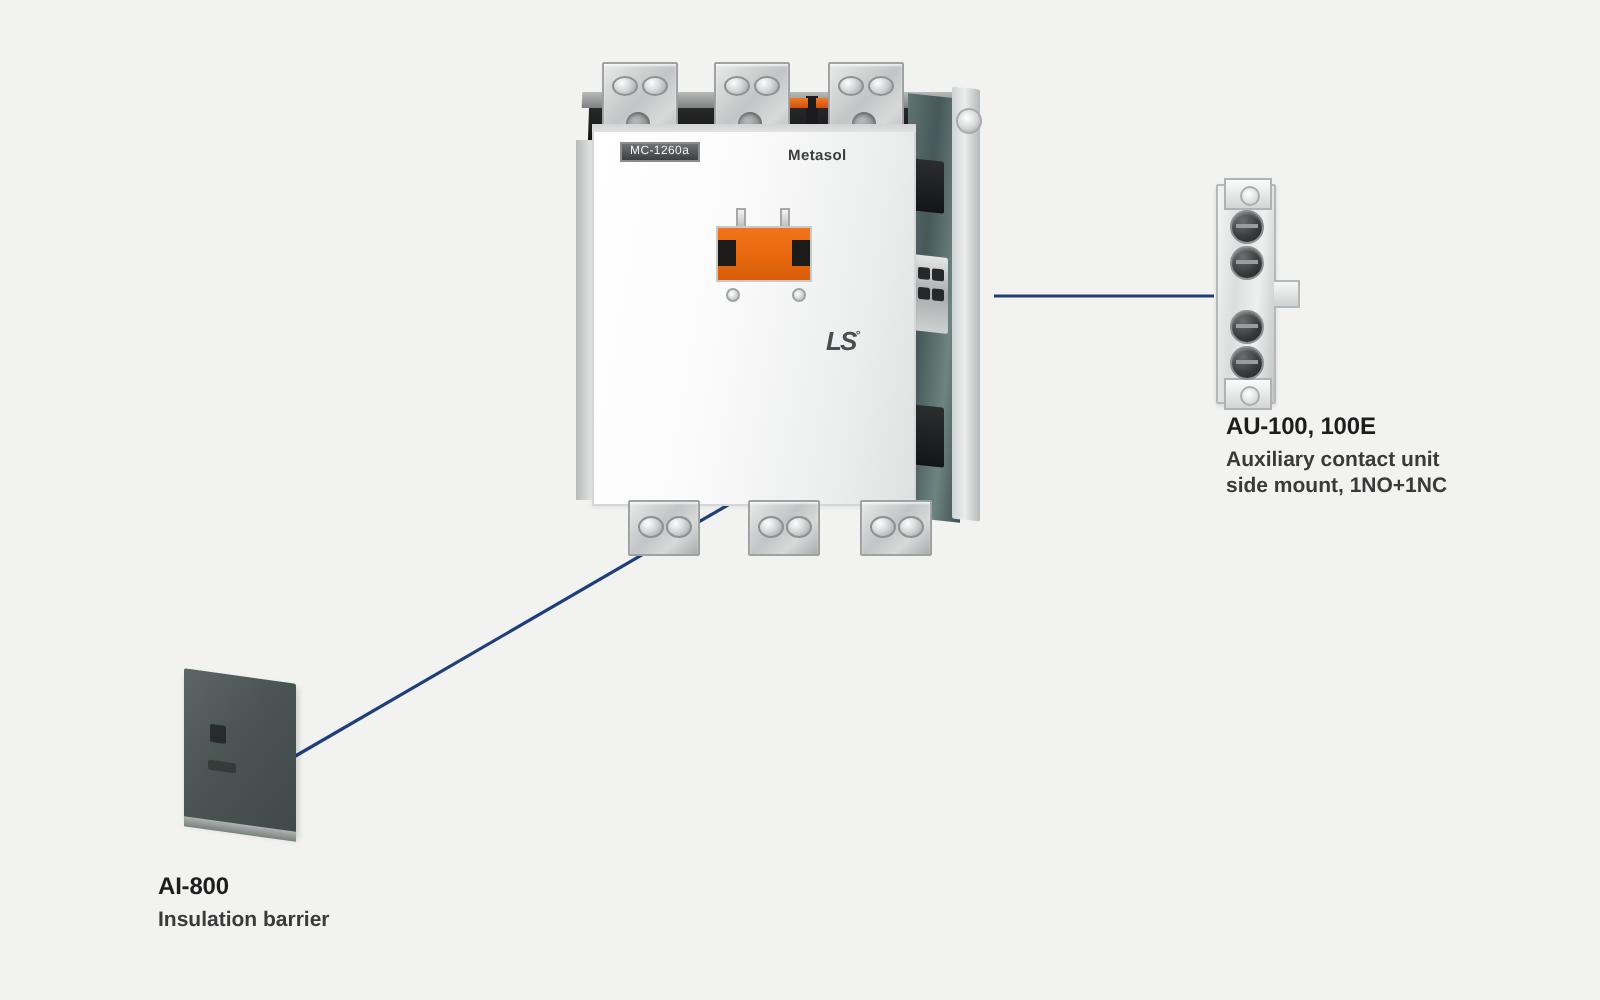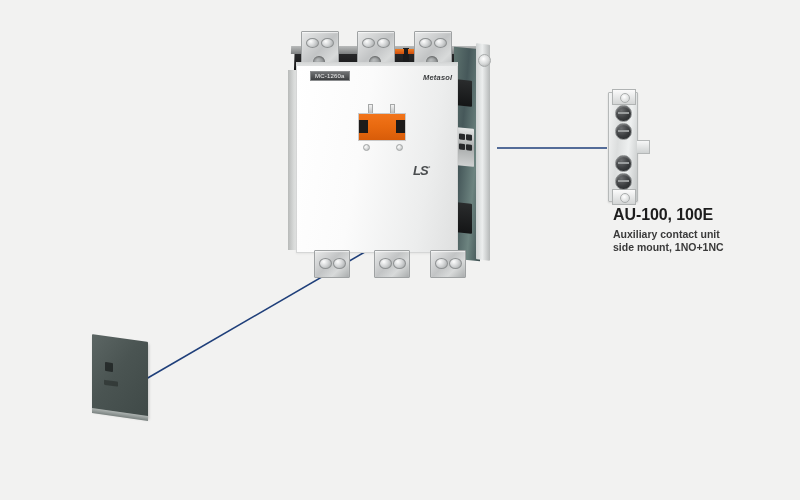--- a/index.html
+++ b/index.html
@@ -169,23 +169,22 @@
     background: linear-gradient(180deg,#6f7173,#3d3f41);
     color: #f0f0f0;
     font-size: 6px;
     letter-spacing: .2px;
     font-family: "Liberation Sans", sans-serif;
     border: 1px solid #8a8c8e;
     white-space: nowrap;
   }
   .brand-metasol {
     position: absolute;
-    left: 137px; top: 55px;
+    left: 108px; top: 55px;
     font-size: 7.5px;
-    font-style: italic;
     font-weight: bold;
     color: #3a3c3e;
     letter-spacing: .2px;
   }
   .brand-ls {
     position: absolute;
     left: 127px; top: 145px;
     font-size: 13px;
     font-weight: bold;
     font-style: italic;
@@ -323,21 +322,21 @@
     position: absolute;
     background: rgba(26,30,29,.75);
     border-radius: 1px;
   }
   .bm1 { left: 13px; top: 26px; width: 8px; height: 9px; }
   .bm2 { left: 12px; top: 44px; width: 14px; height: 5px; opacity: .6; }
 
   
   .callout { position: absolute; }
   .callout .title {
-    font-size: 16px;
+    font-size: 12px;
     font-weight: bold;
     color: #1d1d1d;
     letter-spacing: -.1px;
     margin: 0 0 4px 0;
     white-space: nowrap;
   }
   .callout .desc {
     font-size: 10.5px;
     color: #3a3a3a;
     line-height: 13px;
@@ -447,14 +446,18 @@
   </div>
 
   <div class="barrier">
     <div class="barrier-face">
       <span class="barrier-mark bm1"></span>
       <span class="barrier-mark bm2"></span>
     </div>
     <div class="barrier-edge"></div>
   </div>
 
+  <div class="callout callout-barrier">
+    <p class="title">AI-800</p>
+    <p class="desc">Insulation barrier</p>
+  </div>
 
 </div>
 
 </body></html>

